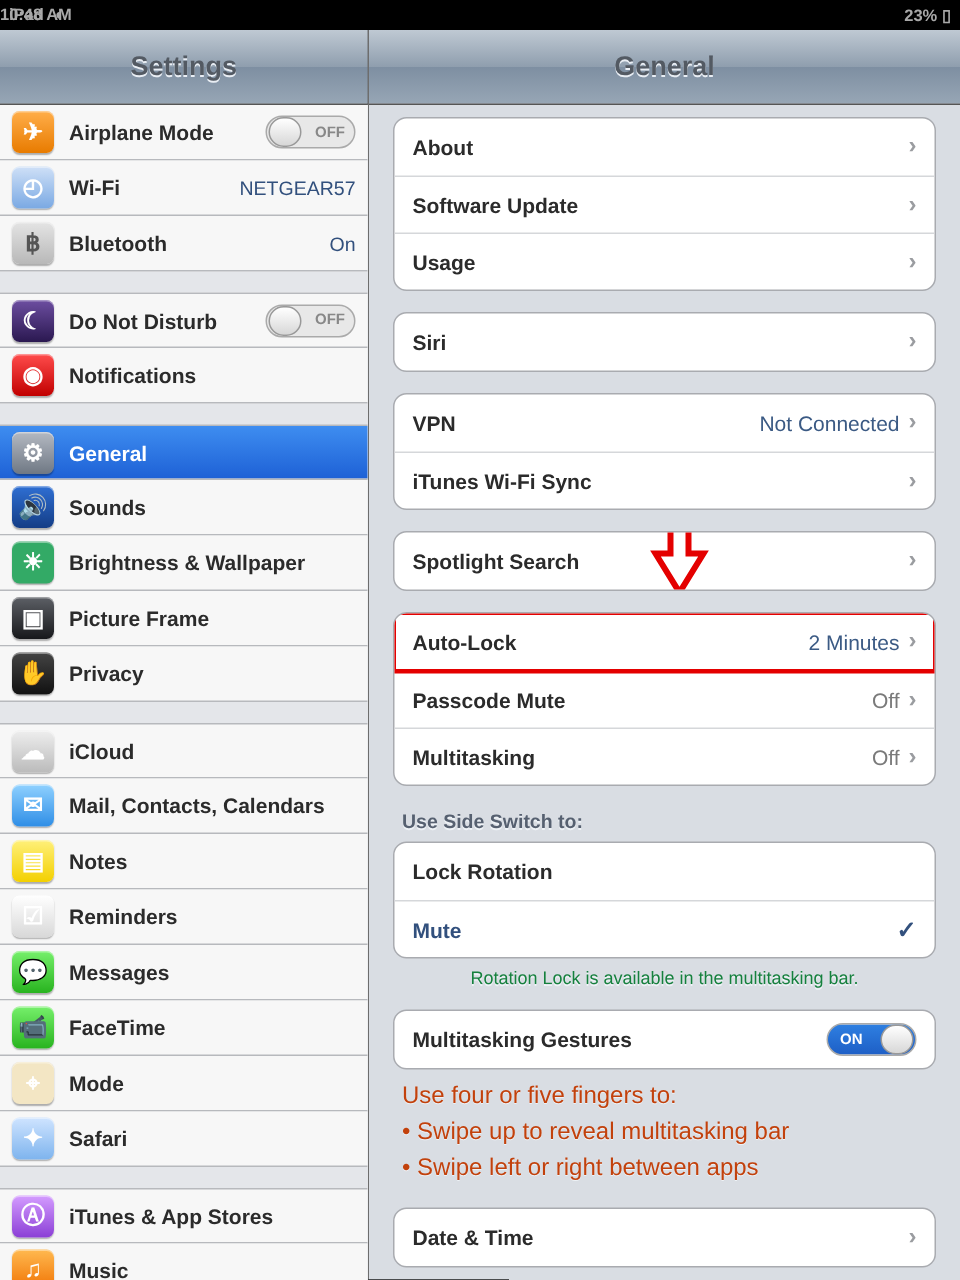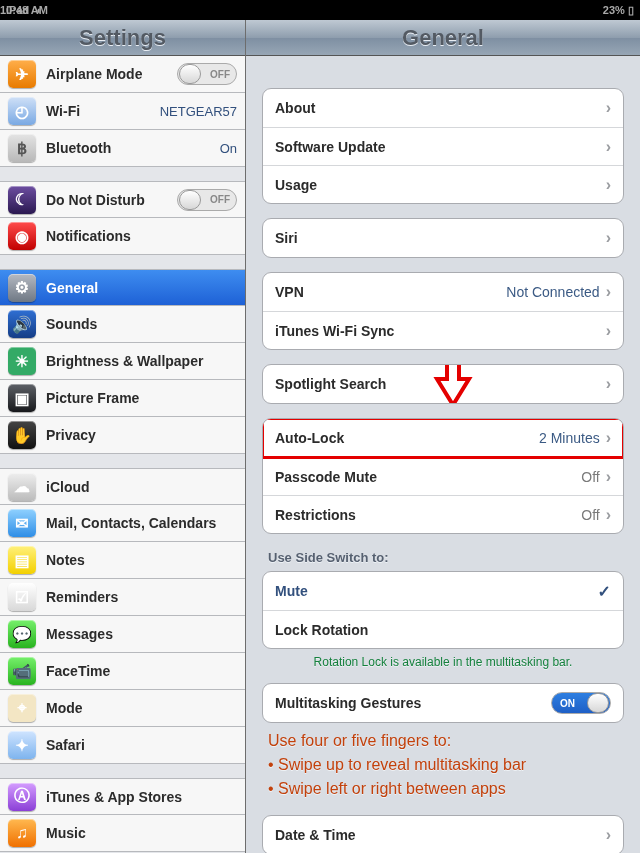--- a/index.html
+++ b/index.html
@@ -22,25 +22,25 @@
   }
   .statusbar .center { position: absolute; left:0; right:0; text-align:left; pointer-events:none; }
   .panes { flex:1; display:flex; overflow:hidden; }
   .left {
     width: 246px;
     background: linear-gradient(#cfd6de,#cfd6de);
     border-right: 1px solid #6d6d6d;
     display:flex; flex-direction: column;
   }
   .left-head, .right-head {
-    height: 36px;
+    height: 50px;
     background: linear-gradient(#bfc9d3,#8f9eae 50%,#7e8fa2 51%,#97a6b5);
     border-bottom:1px solid #555;
     color:#535a63; text-shadow:0 1px 0 #e9eef4;
-    font-weight:bold; font-size:22px;
+    font-weight:bold; font-size:18px;
     display:flex; align-items:center; justify-content:center;
   }
   .left-list { flex:1; overflow-y:auto; background:#e4e6ea; }
   .lrow {
     display:flex; align-items:center;
     height: 37px;
     padding: 0 8px;
     background:#f7f7f7;
     border-bottom:1px solid #b7b9bd;
     font-size: 14px; font-weight: bold; color:#2b2b2b;
@@ -70,21 +70,21 @@
   .toggle .txt { position:absolute; right:6px; }
   .toggle.on { background:linear-gradient(#2e7fe1,#1e5fc6); color:#fff; }
   .toggle.on .knob { left:auto; right:1px; }
   .toggle.on .txt { left:8px; right:auto; }
 
   .right {
     flex:1;
     background:#d9dde3;
     display:flex; flex-direction:column;
   }
-  .right-body { flex:1; overflow-y:auto; padding: 28px 16px 20px; }
+  .right-body { flex:1; overflow-y:auto; padding: 4px 16px 20px; }
 
   .group {
     background:#fff;
     border:1px solid #a9abb0;
     border-radius:9px;
     margin-top:14px;
     overflow:hidden;
   }
   .group:first-child { margin-top: 4px; }
   .grow {
@@ -303,34 +303,34 @@
             <span>Auto-Lock</span>
             <span class="val">2 Minutes</span>
             <span class="chev">›</span>
           </div>
           <div class="grow">
             <span>Passcode Mute</span>
             <span class="val gray">Off</span>
             <span class="chev">›</span>
           </div>
           <div class="grow">
-            <span>Restrictions</span>
+            <span>Multitasking</span>
             <span class="val gray">Off</span>
             <span class="chev">›</span>
           </div>
         </div>
 
         <div class="grouplabel">Use Side Switch to:</div>
         <div class="group" style="margin-top:6px;">
           <div class="grow">
+            <span>Lock Rotation</span>
+          </div>
+          <div class="grow">
             <span style="color:#32507d">Mute</span>
             <span class="check">✓</span>
-          </div>
-          <div class="grow">
-            <span>Lock Rotation</span>
           </div>
         </div>
         <div class="footnote">Rotation Lock is available in the multitasking bar.</div>
 
         <div class="group">
           <div class="grow">
             <span>Multitasking Gestures</span>
             <div class="toggle on" style="margin-left:auto">
               <span class="txt">ON</span>
                 <span class="knob"></span>

